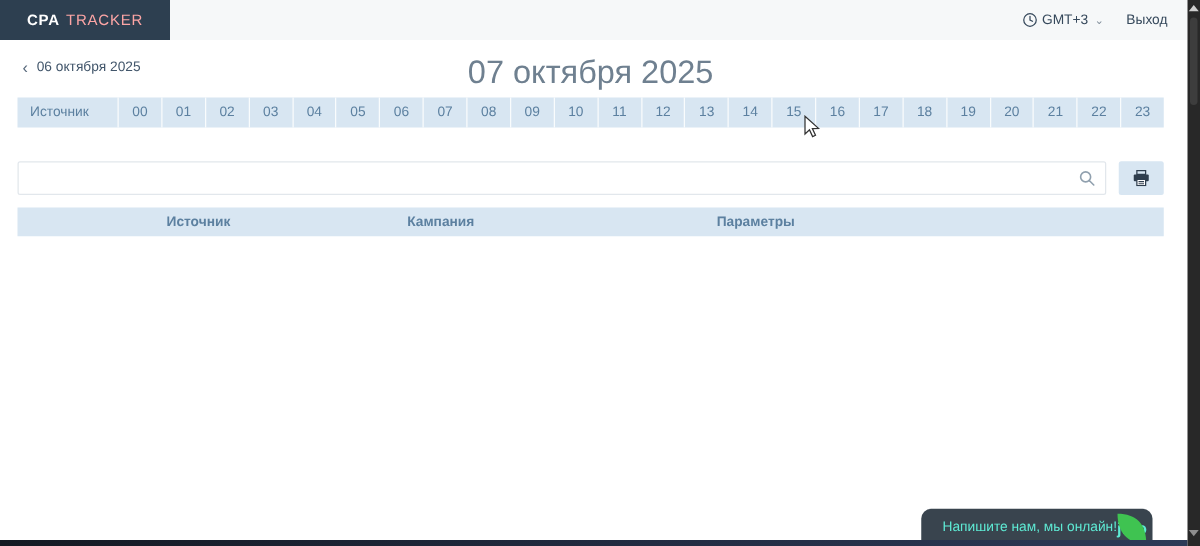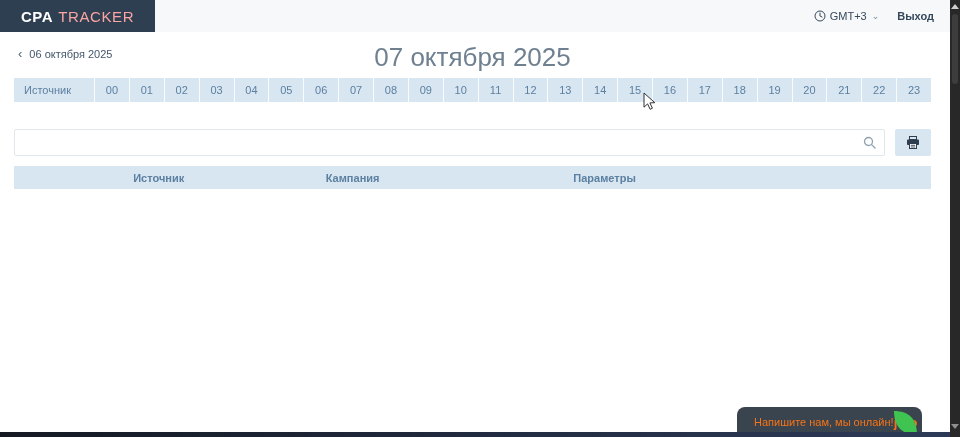--- a/index.html
+++ b/index.html
@@ -12,39 +12,39 @@
     font-family: "Liberation Sans", sans-serif;
   }
 
   
   .topnav {
     position: absolute; top: 0; left: 0; right: 10px; height: 32px;
     background: #f6f8f9;
     display: flex; align-items: stretch;
   }
   .brand {
-    width: 155px; background: #2d3f50; color: #ffffff;
+    width: 136px; background: #2d3f50; color: #ffffff;
     display: flex; align-items: center; justify-content: center;
-    font-size: 15px; letter-spacing: 0.6px; cursor: pointer;
+    font-size: 12px; letter-spacing: 0.6px; cursor: pointer;
   }
   .brand .bold { font-weight: bold; margin-right: 5px; }
   .brand .rest { color: #fca5a5; }
   .menu { display: flex; align-items: center; margin-left: 8px; }
   .menu-item {
     padding: 0 10px; font-size: 11px; color: #36495c;
     letter-spacing: 0.3px; cursor: pointer; white-space: nowrap;
   }
   .nav-right {
     margin-left: auto; display: flex; align-items: center;
     font-size: 11px; color: #36495c; padding-right: 16px;
   }
   .tz-select { display: flex; align-items: center; cursor: pointer; }
   .clock-svg { margin-right: 4px; display: block; }
   .tz-chevron { color: #7d8b98; font-size: 9px; margin-left: 5px; }
-  .logout { margin-left: 18px; cursor: pointer; font-weight: bold; }
+  .logout { margin-left: 18px; cursor: pointer; }
 
   
   .content { position: absolute; left: 14px; top: 32px; width: 917px; }
 
   .date-row { position: relative; height: 46px; }
   .prev-link {
     position: absolute; left: 4px; top: 15px;
     font-size: 11px; color: #42566b; cursor: pointer;
     display: flex; align-items: center;
   }
@@ -93,21 +93,21 @@
   .th:nth-child(1) { width: 13%; }
   .th:nth-child(2) { width: 21%; }
   .th:nth-child(3) { width: 27%; }
   .th:nth-child(4) { flex: 1; }
   .th:nth-child(5) { width: 10%; text-align: right; padding-right: 20px; }
 
   
   .chat-widget {
     position: absolute; left: 737px; bottom: 0; width: 185px; height: 30px;
     background: #39444e; border-radius: 8px 8px 0 0;
-    display: flex; align-items: center; color: #f97316;
+    display: flex; align-items: center; color: #5eead4;
     cursor: pointer; z-index: 5;
   }
   .chat-msg { font-size: 11px; margin-left: 17px; white-space: nowrap; }
   .jivo-logo {
     margin-left: auto; margin-right: 36px;
     font-size: 13px; font-weight: bold; letter-spacing: 0.5px;
   }
   .jivo-leaf { position: absolute; right: 2px; top: 0; }
 
   

